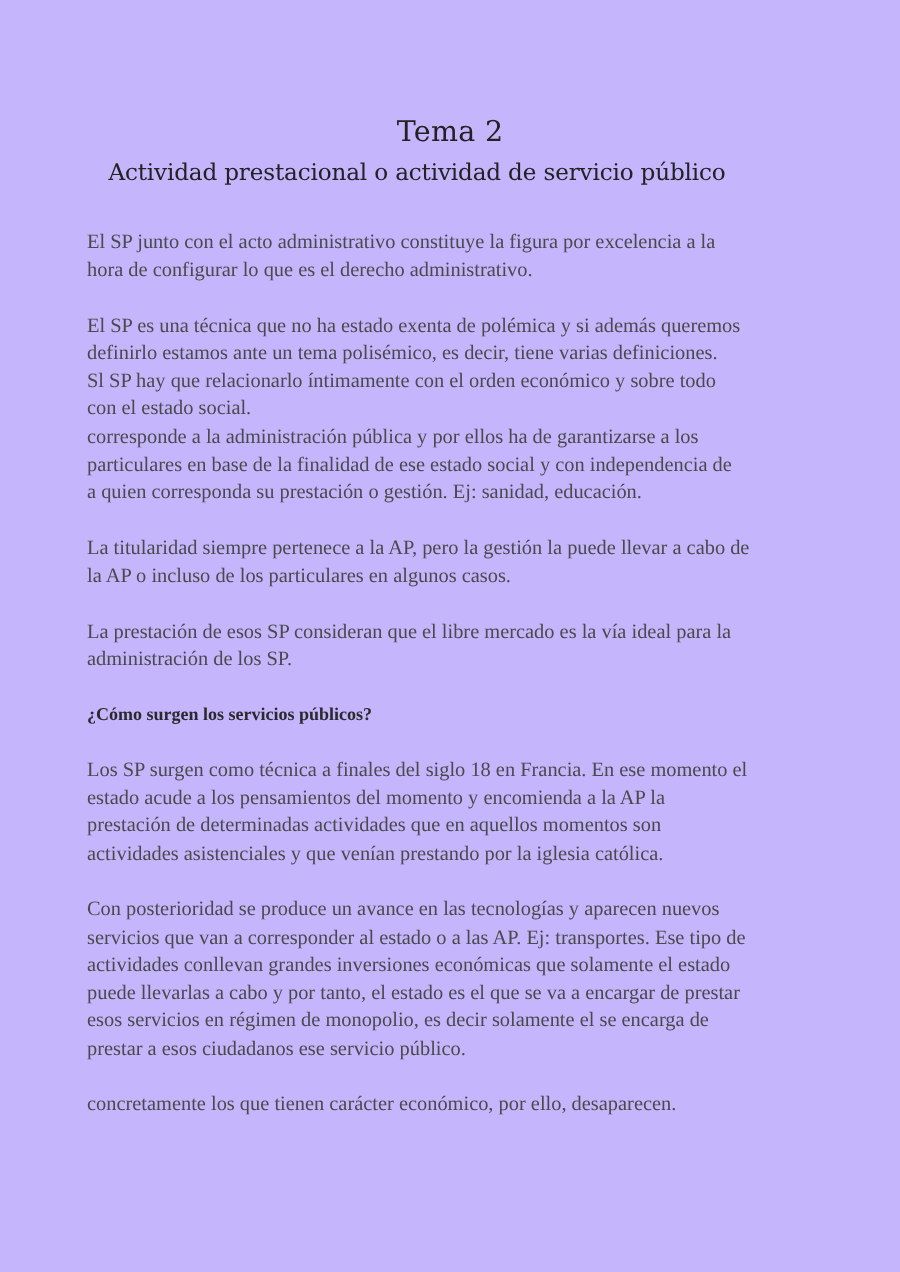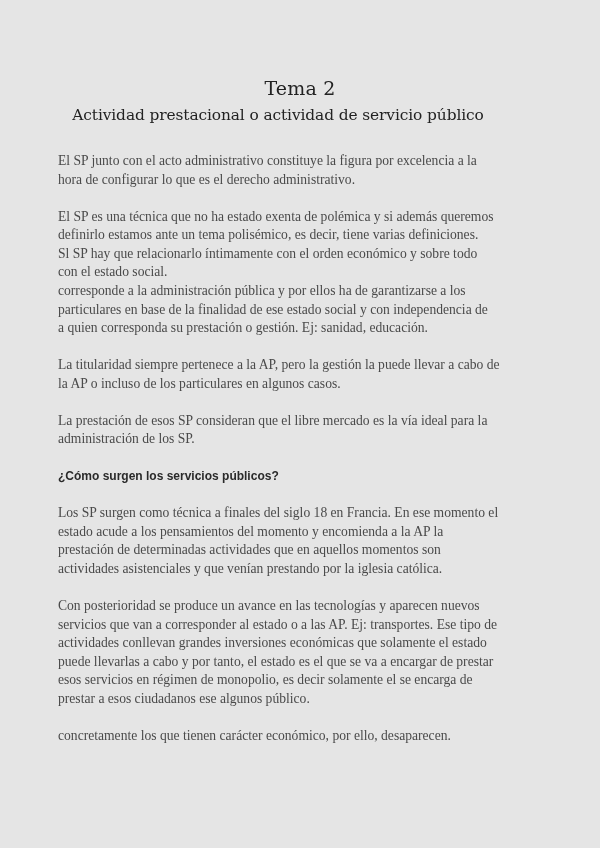--- a/index.html
+++ b/index.html
@@ -11,21 +11,21 @@
       width: 600px;
       height: 848px;
       overflow: hidden;
       position: relative;
     }
     .page {
       position: absolute;
       left: 0; top: 0;
       width: 600px;
       height: 848px;
-      background: #e5e5e5;
+      background: #c4b5fd;
     }
     .title {
       position: absolute;
       left: 0; width: 600px;
       top: 76px;
       text-align: center;
       font-family: "DejaVu Serif", serif;
       font-size: 19px;
       color: #222222;
       line-height: 24px;
@@ -57,21 +57,21 @@
       white-space: normal;
     }
     .para .line {
       display: block;
       white-space: nowrap;
     }
     .para.tight {
       margin-bottom: 0;
     }
     .heading {
-      font-family: Liberation Sans, sans-serif;
+      font-family: Liberation Serif, serif;
       font-weight: bold;
       font-size: 12px;
       color: #2a2a2a;
       margin: 0 0 18.4px 0;
       line-height: 18.6px;
     }
   </style>
 </head>
 <body>
 
@@ -116,20 +116,20 @@
       <span class="line">prestación de determinadas actividades que en aquellos momentos son</span>
       <span class="line">actividades asistenciales y que venían prestando por la iglesia católica.</span>
     </p>
 
     <p class="para">
       <span class="line">Con posterioridad se produce un avance en las tecnologías y aparecen nuevos</span>
       <span class="line">servicios que van a corresponder al estado o a las AP. Ej: transportes. Ese tipo de</span>
       <span class="line">actividades conllevan grandes inversiones económicas que solamente el estado</span>
       <span class="line">puede llevarlas a cabo y por tanto, el estado es el que se va a encargar de prestar</span>
       <span class="line">esos servicios en régimen de monopolio, es decir solamente el se encarga de</span>
-      <span class="line">prestar a esos ciudadanos ese algunos público.</span>
+      <span class="line">prestar a esos ciudadanos ese servicio público.</span>
     </p>
 
     <p class="para">
       <span class="line">concretamente los que tienen carácter económico, por ello, desaparecen.</span>
     </p>
   </div>
 </div>
 
 </body></html>

